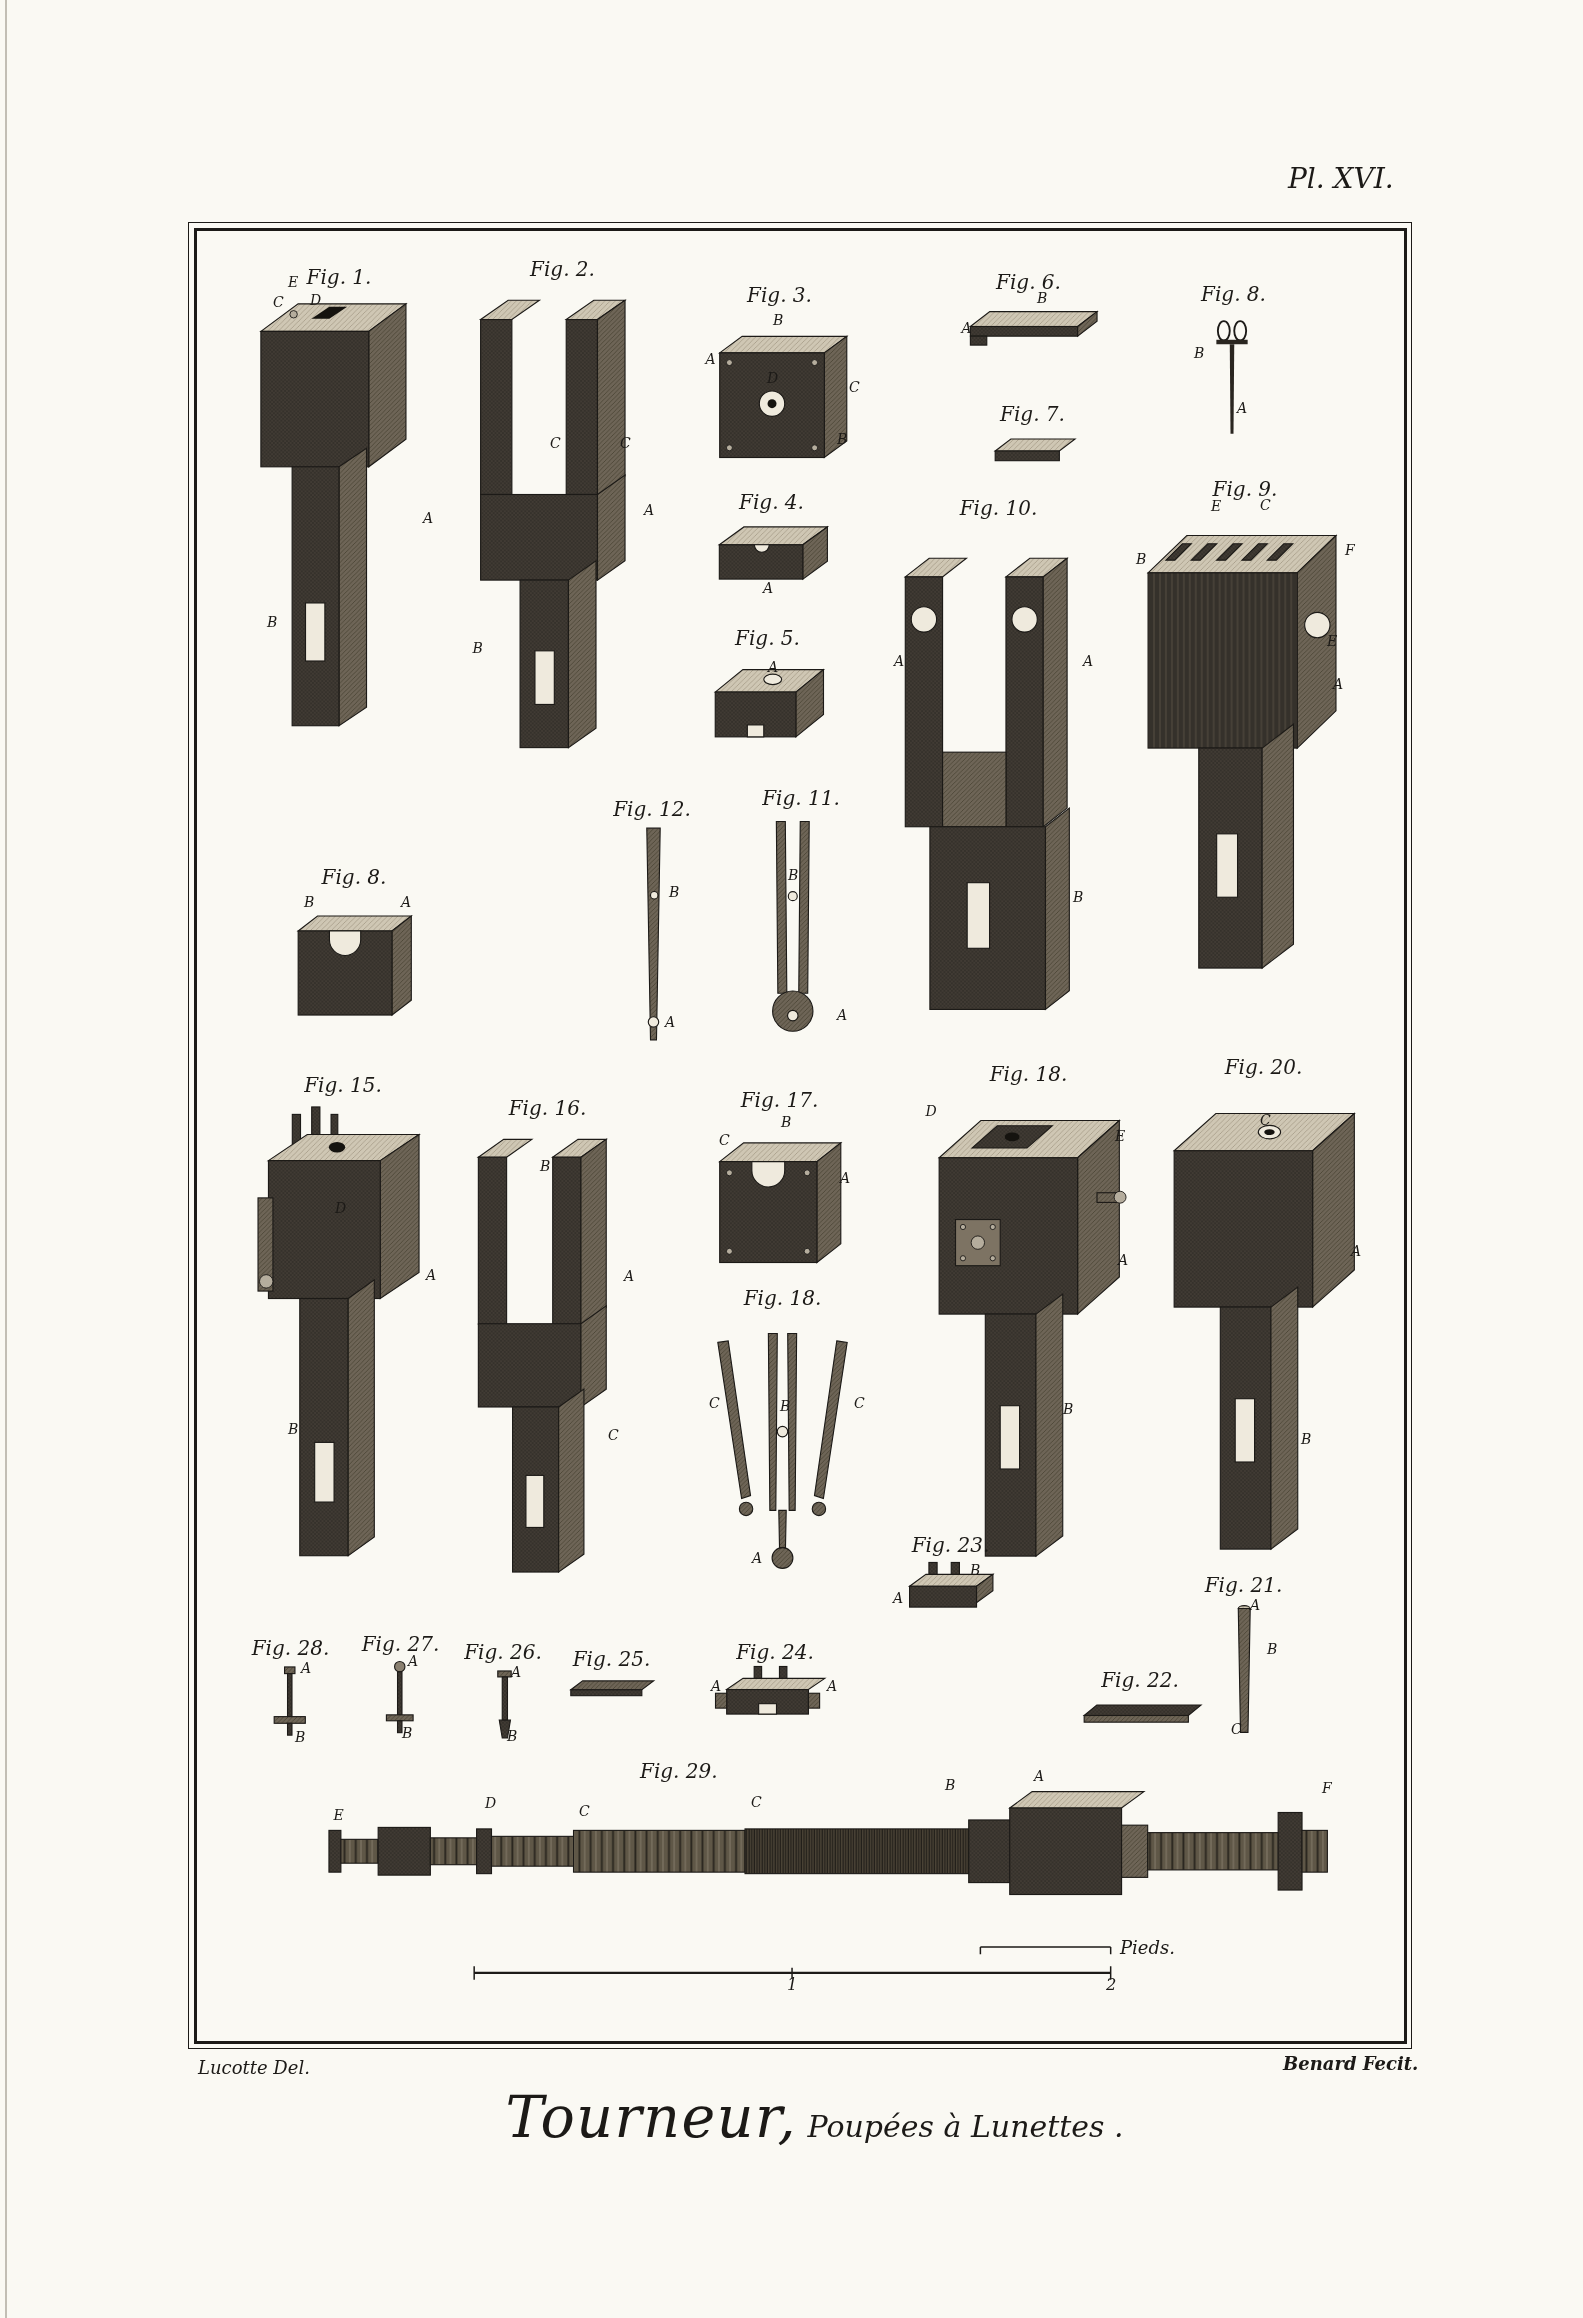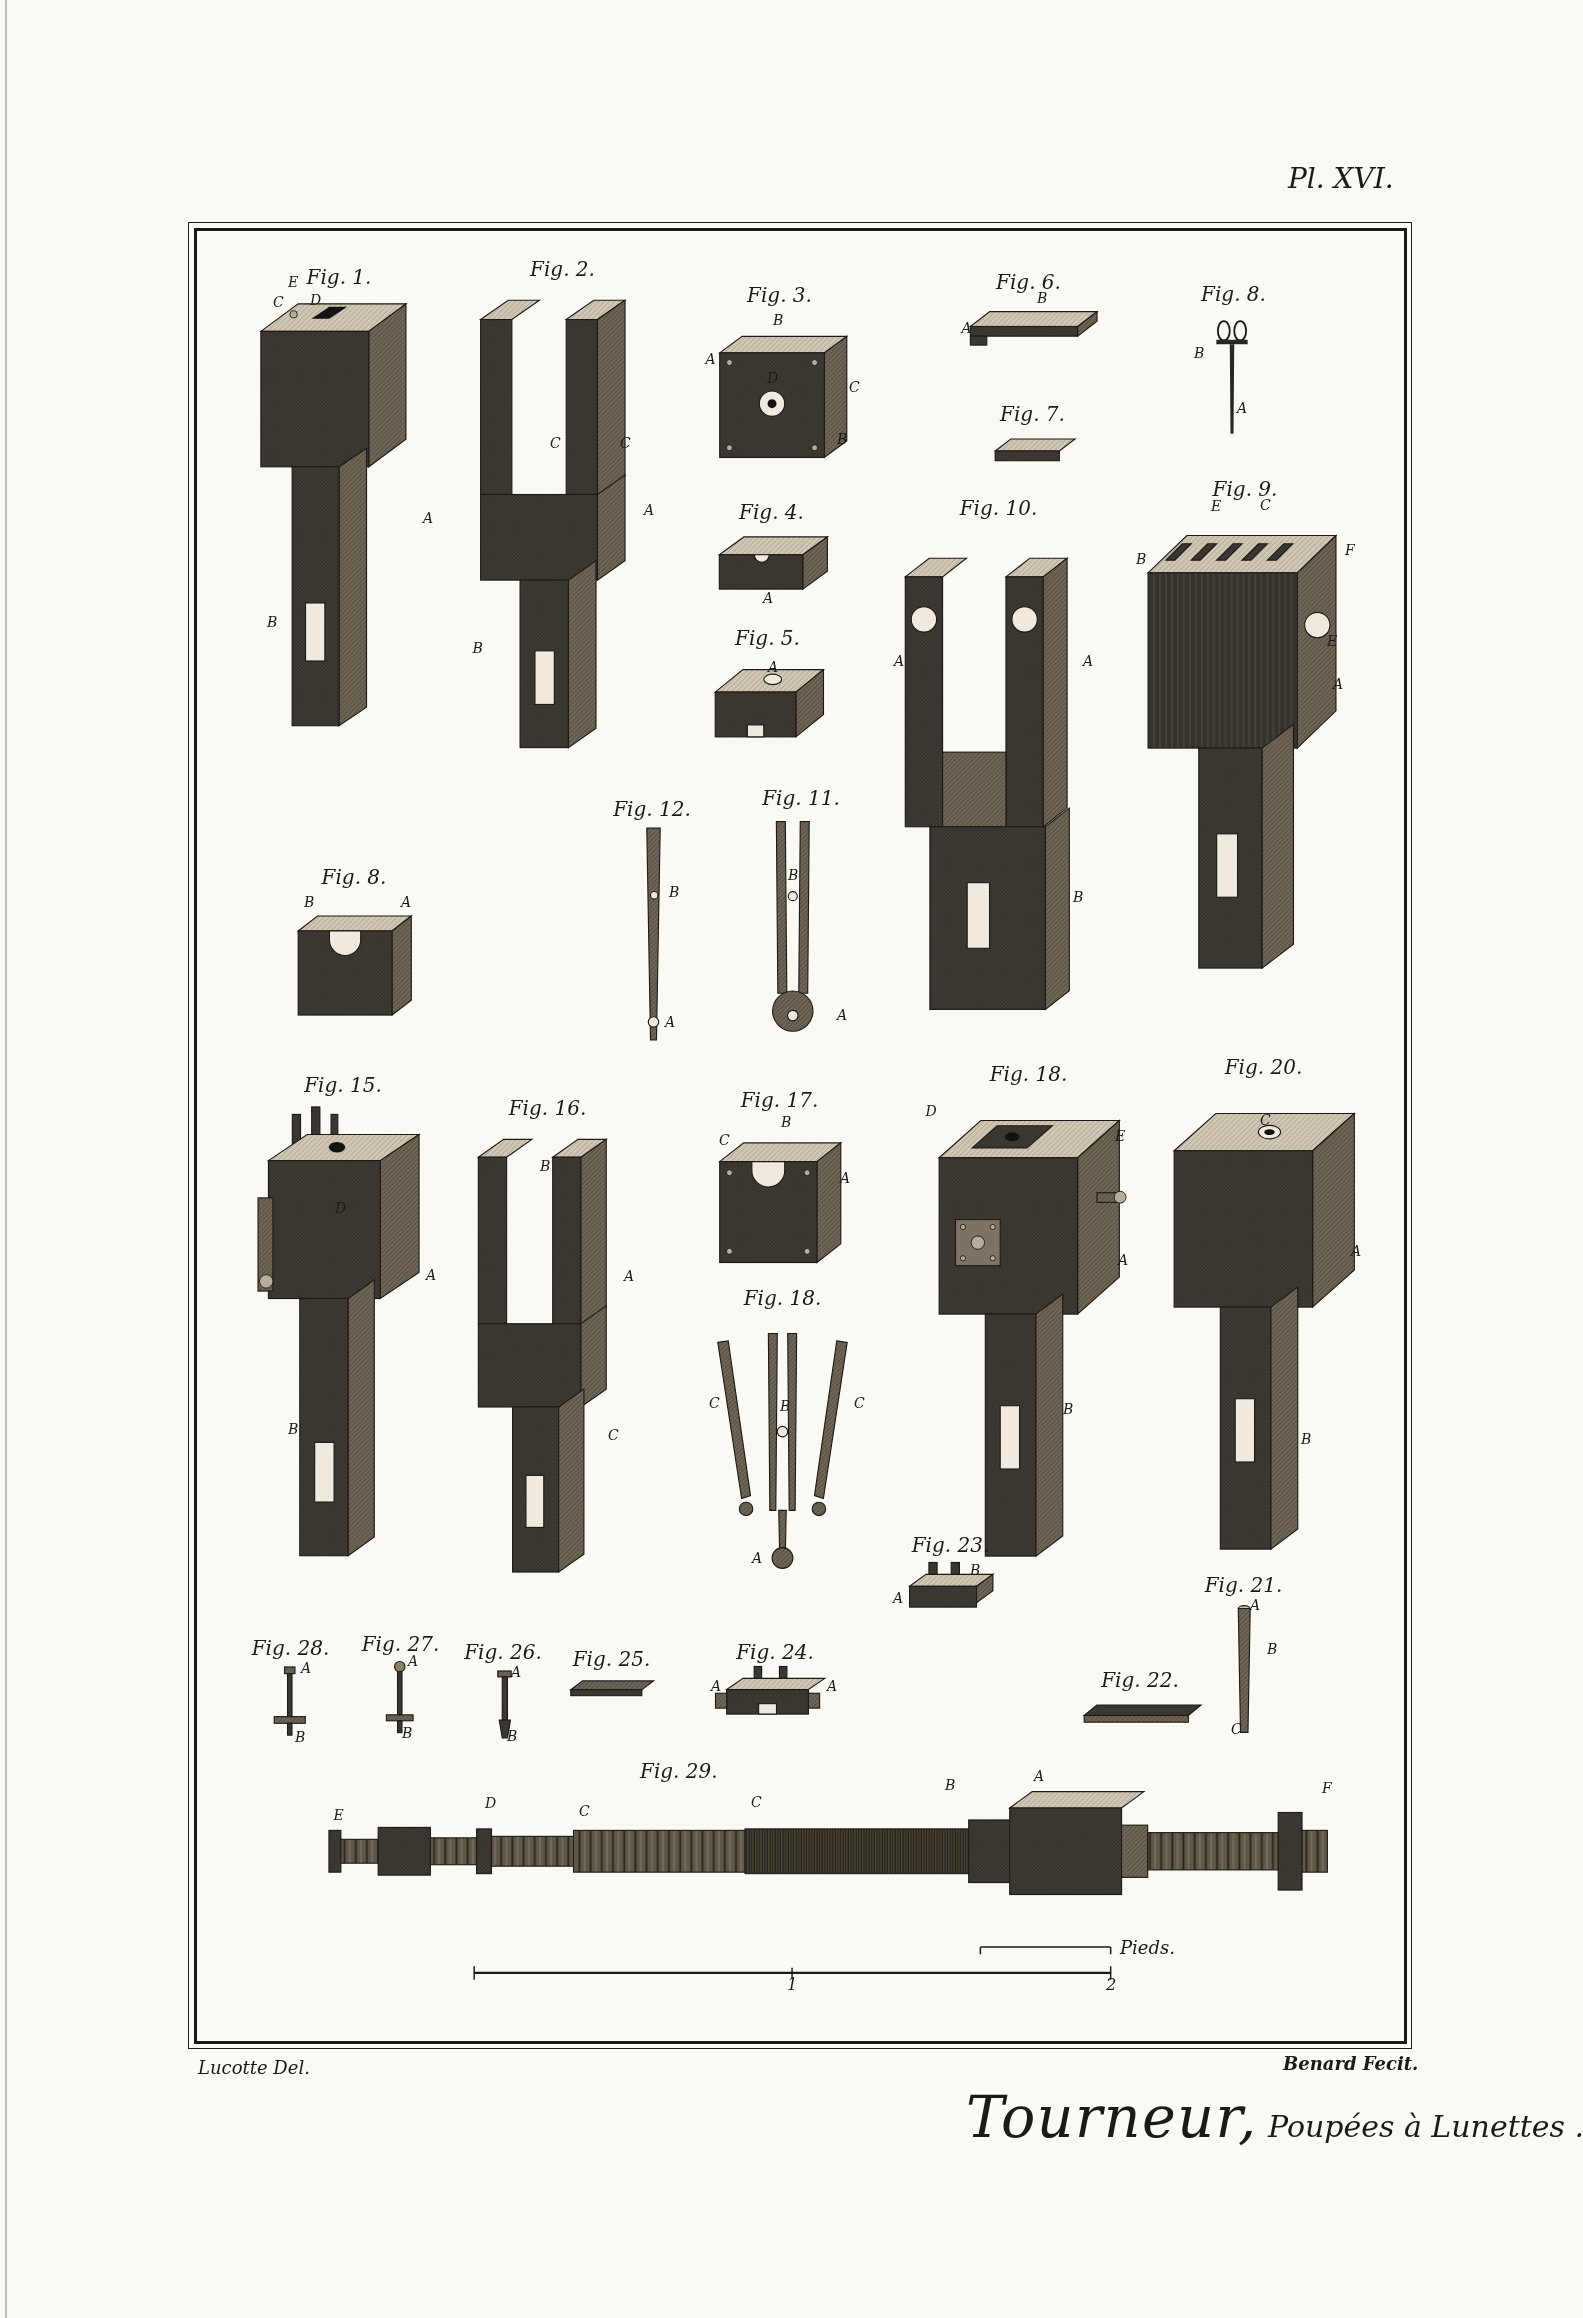--- a/index.html
+++ b/index.html
@@ -19,21 +19,21 @@
   .fig { position:absolute; }
   .figlabel {
     position:absolute; left:0; top:0; width:100%; text-align:center;
     font-style:italic; font-size:20px; white-space:nowrap;
   }
   .art { position:absolute; left:0; top:25px; }
   .ltr { position:absolute; font-style:italic; font-size:14px; line-height:1; }
   .credit { position:absolute; font-style:italic; font-size:18px; }
   .credit.left { left:198px; top:2057px; }
   .credit.right { left:1283px; top:2053px;font-weight:bold; }
-  .title-row { position:absolute; left:0; top:2084px; width:100%; text-align:right; white-space:nowrap;padding-left:45px; }
+  .title-row { position:absolute; left:0; top:2084px; width:100%; text-align:center; white-space:nowrap;padding-left:45px; }
   .title-main { font-style:italic; font-size:57px; letter-spacing:1.5px; }
   .title-sub { font-style:italic; font-size:30px; margin-left:10.4px; }
   .scalebar { position:absolute; left:455px; top:1932px; width:753px; height:67px; }
   .scalebar .num { position:absolute; font-style:italic; font-size:16.4px; }
   .scalebar .pieds { position:absolute; font-style:italic; font-size:18px; }
   svg .pd { fill:url(#hd); stroke:#1c1a17; stroke-width:1.5; }
   svg .pm { fill:url(#hm); stroke:#1c1a17; stroke-width:1.5; }
   svg .pl { fill:url(#hl); stroke:#1c1a17; stroke-width:1.5; }
   svg .pp { fill:#efeadd; stroke:#1c1a17; stroke-width:1.5; }
   svg .pscrew { fill:#b5ad9d; stroke:#1c1a17; stroke-width:1.2; }
@@ -165,21 +165,21 @@
   </div>
 
   <div class="fig" style="left:984px;top:402px;width:97px;height:67px">
     <div class="figlabel">Fig. 7.</div>
     <svg class="art" width="97" height="42" viewBox="0 0 130 56">
       <polygon class="pl" points="15,32 36,16 122,16 101,32"></polygon>
       <rect class="pd" x="15" y="32" width="86" height="13"></rect>
     </svg>
   </div>
 
-  <div class="fig" style="left:708px;top:500px;width:127px;height:108px">
+  <div class="fig" style="left:708px;top:490px;width:127px;height:108px">
     <div class="figlabel">Fig. 4.</div>
     <svg class="art" width="127" height="79" viewBox="0 0 170 106">
       <polygon class="pl" points="15,40 48,16 160,16 127,40"></polygon>
       <polygon class="pm" points="127,40 160,16 160,62 127,86"></polygon>
       <rect class="pd" x="15" y="40" width="112" height="46"></rect>
       <path d="M62,40 a10,10 0 0 0 20,0 z" fill="#efeadd" stroke="#1c1a17" stroke-width="1.5"></path>
     </svg>
     <span class="ltr" style="left:55px;top:91px">A</span>
   </div>
 

